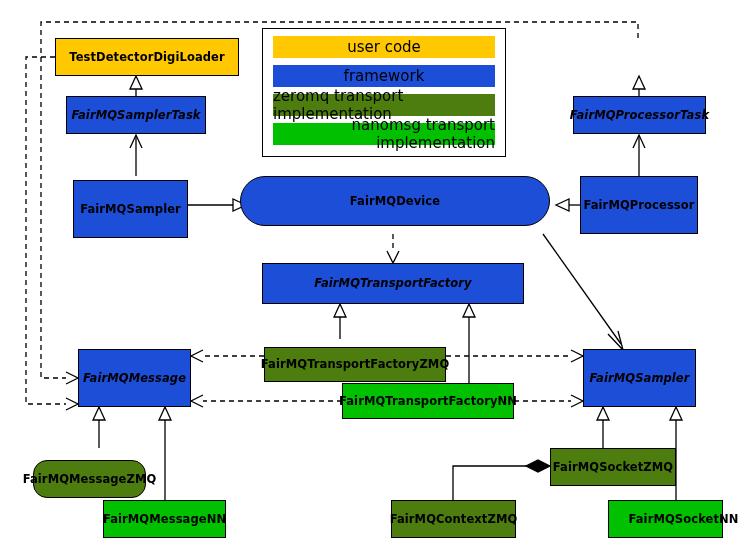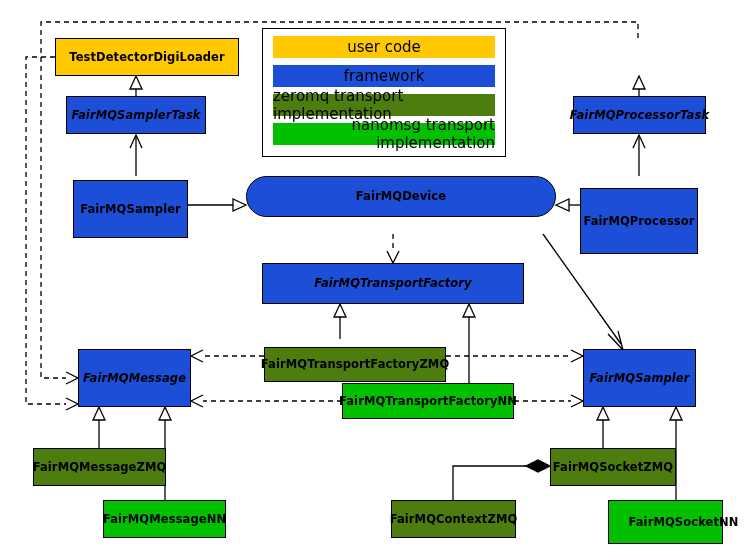--- a/index.html
+++ b/index.html
@@ -199,25 +199,25 @@
   </div>
 
   <div class="node fill-fw abstract" style="left:573px;top:96px;width:133px;height:38px;">
     <span>FairMQProcessorTask</span>
   </div>
 
   <div class="node fill-fw" style="left:73px;top:180px;width:115px;height:58px;">
     <span>FairMQSampler</span>
   </div>
 
-  <div class="node fill-fw" style="left:246px;top:176px;width:310px;height:41px;border-radius:28px;">
+  <div class="node fill-fw" style="left:240px;top:176px;width:310px;height:50px;border-radius:28px;">
     <span>FairMQDevice</span>
   </div>
 
-  <div class="node fill-fw" style="left:580px;top:176px;width:118px;height:66px;margin-top:12px;">
+  <div class="node fill-fw" style="left:580px;top:176px;width:118px;height:58px;">
     <span>FairMQProcessor</span>
   </div>
 
   <div class="node fill-fw abstract" style="left:262px;top:263px;width:262px;height:41px;">
     <span>FairMQTransportFactory</span>
   </div>
 
   <div class="node fill-zmq" style="left:264px;top:339px;width:182px;height:35px;margin-top:8px;">
     <span>FairMQTransportFactoryZMQ</span>
   </div>
@@ -227,37 +227,37 @@
   </div>
 
   <div class="node fill-fw abstract" style="left:78px;top:349px;width:113px;height:58px;">
     <span>FairMQMessage</span>
   </div>
 
   <div class="node fill-fw abstract" style="left:583px;top:349px;width:113px;height:58px;">
     <span>FairMQSampler</span>
   </div>
 
-  <div class="node fill-zmq" style="left:33px;top:448px;width:133px;height:38px;">
+  <div class="node fill-zmq" style="left:33px;top:460px;width:113px;height:38px;border-radius:14px;">
     <span>FairMQMessageZMQ</span>
   </div>
 
   <div class="node fill-nn" style="left:103px;top:500px;width:123px;height:38px;">
     <span>FairMQMessageNN</span>
   </div>
 
   <div class="node fill-zmq" style="left:550px;top:448px;width:126px;height:38px;">
     <span>FairMQSocketZMQ</span>
   </div>
 
   <div class="node fill-zmq" style="left:391px;top:500px;width:125px;height:38px;">
     <span>FairMQContextZMQ</span>
   </div>
 
-  <div class="node fill-nn" style="left:608px;top:500px;width:115px;height:44px;padding-left:36px;">
+  <div class="node fill-nn" style="left:608px;top:500px;width:115px;height:38px;padding-left:36px;">
     <span>FairMQSocketNN</span>
   </div>
 
   <div id="legend">
     <div class="legend-row fill-user">
       <span>user code</span>
     </div>
     <div class="legend-row fill-fw">
       <span>framework</span>
     </div>

